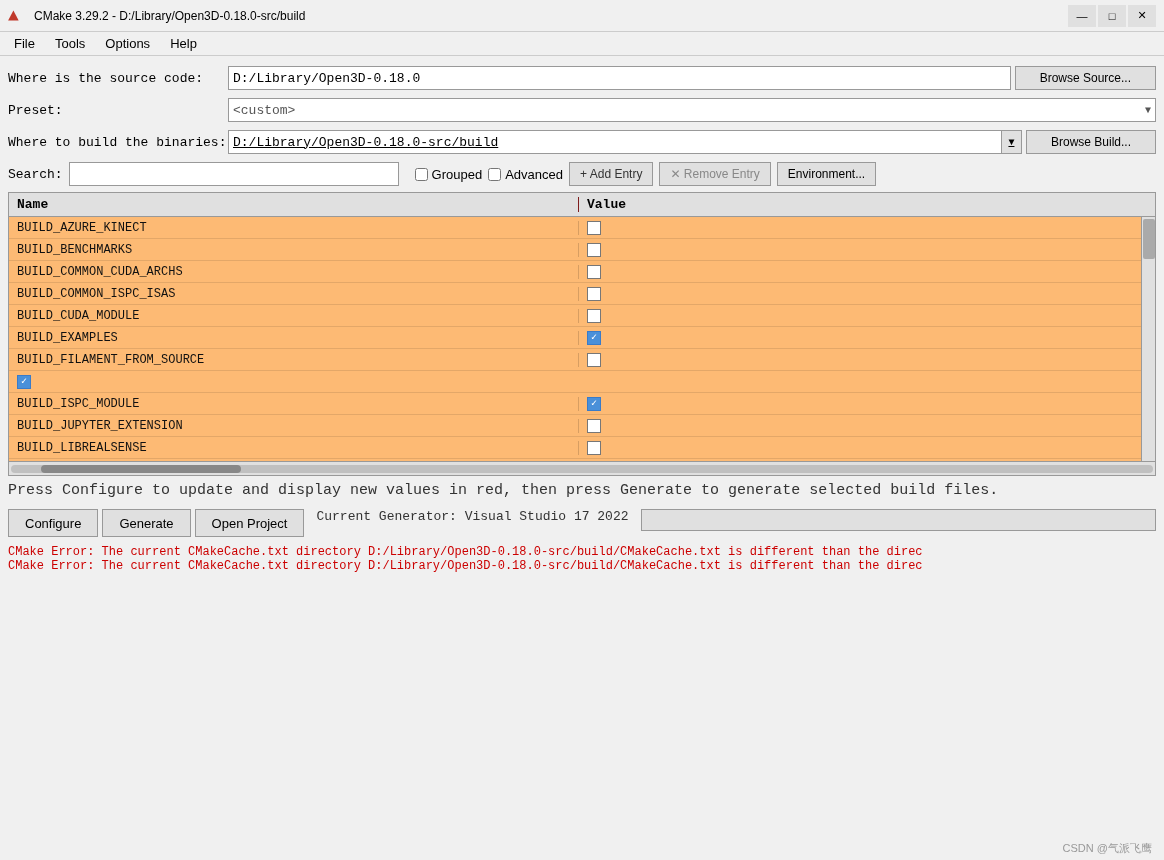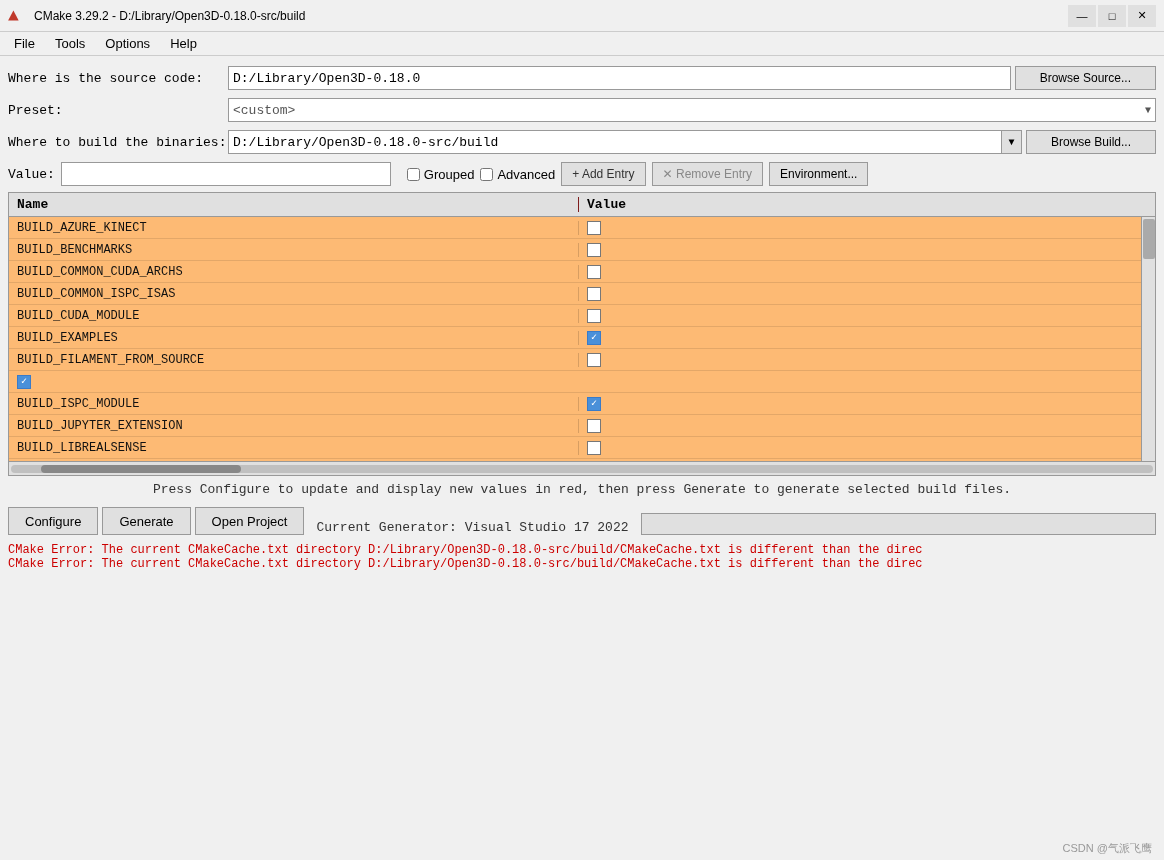--- a/index.html
+++ b/index.html
@@ -122,20 +122,21 @@
       font-size: 12px;
       font-family: 'Segoe UI', sans-serif;
       white-space: nowrap;
     }
 
     
     .build-wrapper {
       flex: 1;
       display: flex;
       align-items: flex-end;
+      text-decoration: underline;
     }
     .build-input {
       flex: 1;
       height: 24px;
       border: 1px solid #999;
       padding: 2px 4px;
       font-size: 13px;
       font-family: 'Courier New', monospace;
       background: white;
     }
@@ -292,31 +293,30 @@
       width: 200px;
       height: 8px;
       background: #888;
       border-radius: 4px;
       position: absolute;
       left: 30px;
     }
 
     
     #status-text {
-      text-align: center;
       padding: 6px 0;
-      font-size: 13px;
+      font-size: 15px;
       font-family: 'Courier New', monospace;
       color: #333;
     }
 
     
     #bottom-bar {
       display: flex;
-      align-items: flex-end;
+      align-items: flex-start;
       gap: 4px;
       padding: 4px 0;
     }
     .bottom-btn {
       height: 28px;
       padding: 0 16px;
       border: 1px solid #999;
       background: #e0e0e0;
       cursor: pointer;
       font-size: 13px;
@@ -416,21 +416,21 @@
     <div class="build-wrapper">
       <input class="build-input" type="text" value="D:/Library/Open3D-0.18.0-src/build" style="">
       <div class="build-arrow">
         <span>▼</span>
       </div>
     </div>
     <button class="form-btn">Browse Build...</button>
   </div>
 
   <div id="toolbar">
-    <span class="search-label">Value:</span>
+    <span class="search-label">Search:</span>
     <input id="search-input" type="text" style="">
     <div class="toolbar-spacer"></div>
     <div class="checkbox-group">
       <input type="checkbox" style="">
       <span>Grouped</span>
     </div>
     <div class="checkbox-group">
       <input type="checkbox" style="">
       <span>Advanced</span>
     </div>

